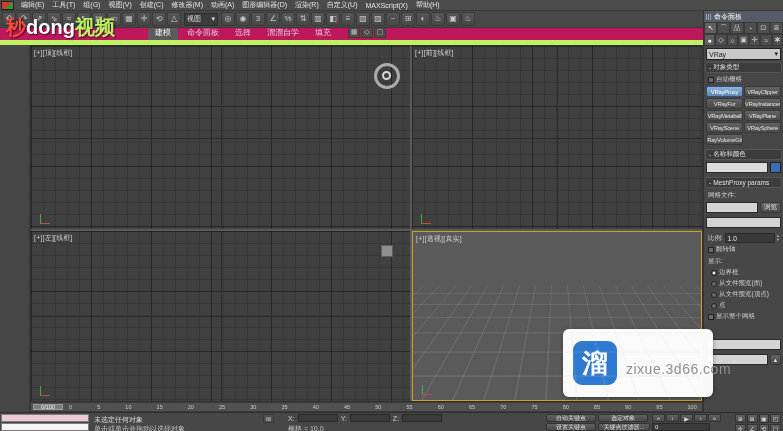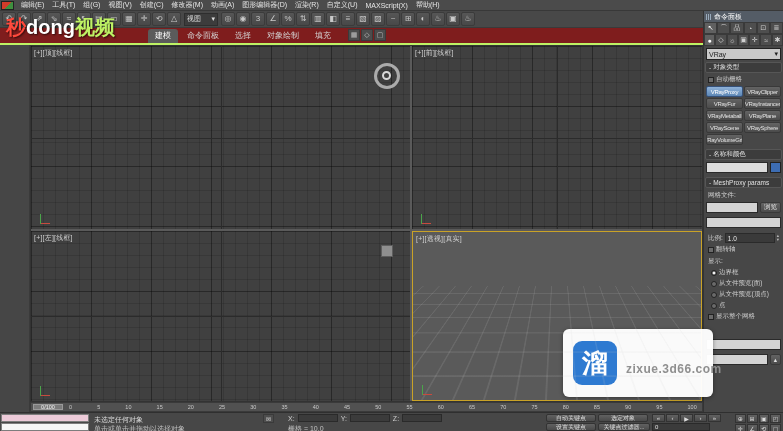--- a/index.html
+++ b/index.html
@@ -13,21 +13,21 @@
   .menu-items{display:flex;height:100%;align-items:center;}
   .menu-item{font-size:7px;color:#e6e6e6;padding:0 4px;white-space:nowrap;cursor:default;}
 
   
   .toolbar{position:absolute;left:0;top:11px;width:703px;height:17px;background:#484848;border-bottom:1px solid #3a3a3a;display:flex;align-items:center;padding-left:2px;gap:1px;z-index:4;}
   .tool-icons{display:flex;gap:1px;}
   .tool-icon{width:14px;height:14px;background:linear-gradient(#565656,#484848);border:1px solid #3b3b3b;border-radius:2px;color:#c9c9c9;font-size:8px;line-height:12px;text-align:center;overflow:hidden;}
   .tool-dd{height:13px;min-width:34px;margin:0 2px;background:#3c3c3c;border:1px solid #2e2e2e;color:#ddd;font-size:7px;display:flex;align-items:center;justify-content:space-between;padding:0 2px;gap:3px;}
 
   
-  .ribbon{position:absolute;left:0;top:28px;width:703px;height:17px;background:#7f1d1d;border-bottom:2px solid #bef264;display:flex;align-items:flex-end;padding-left:148px;gap:2px;z-index:3;}
+  .ribbon{position:absolute;left:0;top:28px;width:703px;height:17px;background:#be185d;border-bottom:5px solid #bef264;display:flex;align-items:flex-end;padding-left:148px;gap:2px;z-index:3;}
   .ribbon-tabs{display:flex;gap:2px;align-items:flex-end;}
   .ribbon-tab{font-size:8px;color:#d5d5d5;padding:1px 7px 2px;white-space:nowrap;}
   .ribbon-tab.selected{background:#5b5b5b;border-radius:3px 3px 0 0;color:#fff;}
   .ribbon-icons{display:flex;gap:1px;margin-left:8px;padding-bottom:2px;}
   .ribbon-icon{width:12px;height:12px;background:#4c4c4c;border:1px solid #3a3a3a;font-size:7px;color:#bbb;text-align:center;line-height:10px;}
 
   
   .left-strip{position:absolute;left:0;top:45px;width:30px;height:367px;background:#464646;border-right:1px solid #3a3a3a;}
 
   
@@ -117,21 +117,21 @@
   .nav-icon{background:linear-gradient(#616161,#4a4a4a);border:1px solid #333;color:#ddd;font-size:6px;display:flex;align-items:center;justify-content:center;}
 
   
   .watermark{position:absolute;left:6px;top:14px;z-index:50;font-size:20px;font-weight:bold;text-shadow:1px 1px 2px rgba(0,0,0,.65);white-space:nowrap;}
   .watermark .w1{color:#ff4a3d;}
   .watermark .w2{color:#ffffff;}
   .watermark .w3{color:#bef264;}
   .brand-card{position:absolute;left:563px;top:329px;width:150px;height:68px;background:rgba(255,255,255,.97);border-radius:6px;display:flex;align-items:center;gap:9px;padding:10px;z-index:50;box-shadow:0 1px 4px rgba(0,0,0,.4);}
   .brand-logo{width:44px;height:44px;min-width:44px;background:#2e7ad1;border-radius:9px;color:#fff;font-size:26px;font-weight:bold;display:flex;align-items:center;justify-content:center;}
   .brand-name{font-size:19px;font-weight:bold;color:#102c4e;letter-spacing:1px;}
-  .brand-url{font-size:12px;color:#8f8f8f;margin-top:12px;letter-spacing:.5px;font-weight:bold;}
+  .brand-url{font-size:14px;color:#8f8f8f;margin-top:12px;letter-spacing:.5px;}
 </style>
 </head>
 <body>
 
 <div class="app">
 
   <div class="menubar">
     <div class="app-logo"></div>
     <div class="menu-items">
         <div class="menu-item">编辑(E)</div>
@@ -187,21 +187,21 @@
         <div class="tool-icon">▣</div>
         <div class="tool-icon">♨</div>
       </div>
   </div>
 
   <div class="ribbon">
     <div class="ribbon-tabs">
         <div class="ribbon-tab selected">建模</div>
         <div class="ribbon-tab">命令面板</div>
         <div class="ribbon-tab">选择</div>
-        <div class="ribbon-tab">对象绘制</div>
+        <div class="ribbon-tab">溜溜自学</div>
         <div class="ribbon-tab">填充</div>
       </div>
     <div class="ribbon-icons">
         <div class="ribbon-icon">▦</div>
         <div class="ribbon-icon">◇</div>
         <div class="ribbon-icon">▢</div>
       </div>
   </div>
 
   <div class="left-strip"></div>

